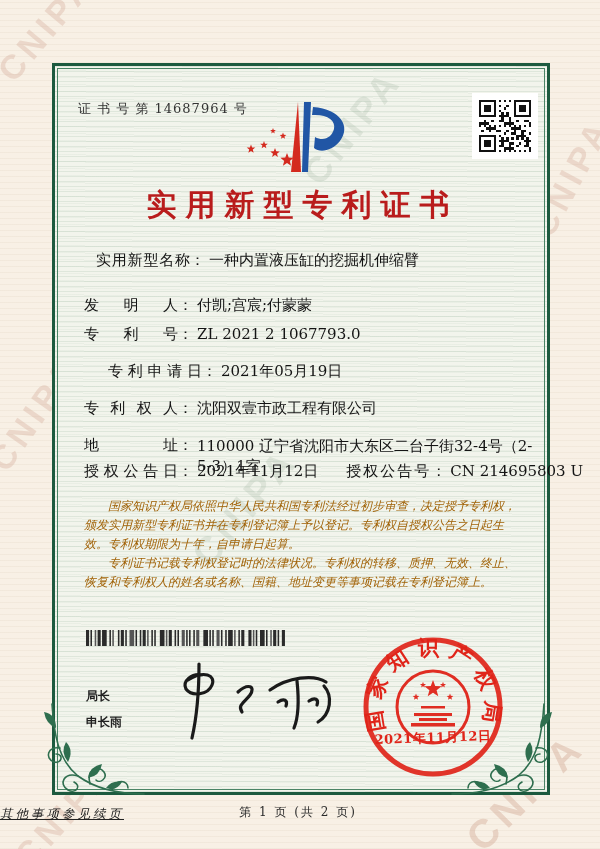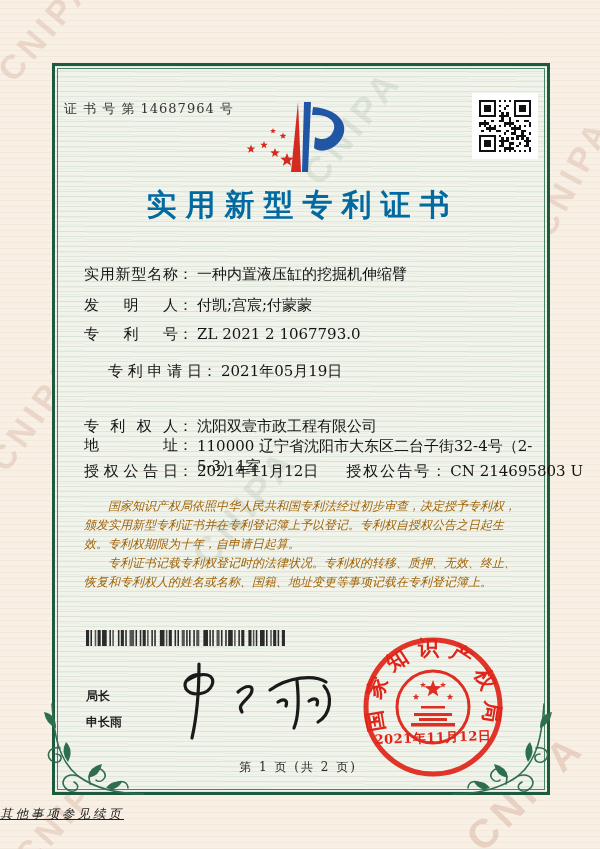--- a/index.html
+++ b/index.html
@@ -21,31 +21,31 @@
     background-color:#f2f4ec;
     background-image:
       repeating-linear-gradient(0deg, rgba(120,160,130,0.16) 0 1px, rgba(0,0,0,0) 1px 5px),
       repeating-linear-gradient(1.2deg, rgba(120,160,130,0.07) 0 1px, rgba(0,0,0,0) 1px 7px);
   }
   .frame-inner{
     position:absolute;left:2px;top:2px;right:2px;bottom:2px;
     border:1px solid #4a8465;
   }
   .cert-number{
-    position:absolute;left:64px;top:100px;font-size:13px;color:#333;
+    position:absolute;left:78px;top:100px;font-size:13px;color:#333;
     letter-spacing:1px;
   }
   .logo{position:absolute;left:235px;top:94px;width:130px;height:96px;}
   .qr-panel{
     position:absolute;left:472px;top:93px;width:66px;height:66px;background:#ffffff;
     display:flex;align-items:center;justify-content:center;
   }
   .title{
     position:absolute;left:52px;top:185px;width:492px;text-align:center;
-    font-size:30px;font-weight:700;letter-spacing:9px;color:#0369a1;text-indent:9px;
+    font-size:30px;font-weight:700;letter-spacing:9px;color:#b91c1c;text-indent:9px;
   }
   .frow{
     position:absolute;left:84px;width:440px;font-size:15px;color:#141414;
     white-space:nowrap;
   }
   .f-label{
     display:inline-block;width:94px;text-align:justify;text-align-last:justify;
     vertical-align:top;
   }
   .f-colon{display:inline-block;vertical-align:top;}
@@ -65,21 +65,21 @@
     font-size:12px;font-weight:700;color:#222;line-height:26px;
   }
   .sig{position:absolute;left:158px;top:660px;width:185px;height:88px;}
   .seal{position:absolute;left:360px;top:634px;width:146px;height:146px;z-index:5;}
   .seal-date{
     position:absolute;left:356px;top:729px;width:154px;text-align:center;z-index:6;
     color:#e02419;font-size:13px;font-weight:700;letter-spacing:0.5px;
     transform:rotate(-2deg);
   }
   .page-indicator{
-    position:absolute;left:52px;top:759px;width:492px;text-align:center;
+    position:absolute;left:52px;top:804px;width:492px;text-align:center;
     font-size:12px;color:#2a2a2a;letter-spacing:2px;
   }
   .continuation{
     position:absolute;left:0;top:806px;width:600px;text-align:left;
     font-size:12.5px;color:#222;font-style:italic;letter-spacing:3px;text-decoration:underline;
   }
   .orn{position:absolute;width:104px;height:100px;z-index:3;}
   .orn-left{left:42px;top:700px;}
   .orn-right{left:450px;top:700px;transform:scaleX(-1);}
 </style>
@@ -260,33 +260,33 @@
       <rect x="15" y="1" width="5" height="5" fill="#fff"></rect>
       <rect x="16" y="2" width="3" height="3" fill="#111"></rect>
       <rect x="0" y="14" width="7" height="7" fill="#111"></rect>
       <rect x="1" y="15" width="5" height="5" fill="#fff"></rect>
       <rect x="2" y="16" width="3" height="3" fill="#111"></rect>
     </svg>
 </div>
 
 <div class="title">实用新型专利证书</div>
 
-<div class="frow" style="top:265px;">
+<div class="frow" style="top:251px;margin-left:12px;">
   <span class="f-label">实用新型名称</span><span class="f-colon">：</span><span class="f-value">一种内置液压缸的挖掘机伸缩臂</span>
 </div>
 <div class="frow" style="top:296px;">
   <span class="f-label">发明人</span><span class="f-colon">：</span><span class="f-value">付凯;宫宸;付蒙蒙</span>
 </div>
 <div class="frow" style="top:325px;text-decoration:underline;">
   <span class="f-label">专利号</span><span class="f-colon">：</span><span class="f-value">ZL 2021 2 1067793.0</span>
 </div>
 <div class="frow" style="top:362px;margin-left:24px;">
   <span class="f-label">专利申请日</span><span class="f-colon">：</span><span class="f-value">2021年05月19日</span>
 </div>
-<div class="frow" style="top:417px;">
+<div class="frow" style="top:399px;">
   <span class="f-label">专利权人</span><span class="f-colon">：</span><span class="f-value">沈阳双壹市政工程有限公司</span>
 </div>
 <div class="frow" style="top:436px;">
   <span class="f-label">地址</span><span class="f-colon">：</span><span class="f-value f-value-wrap">110000 辽宁省沈阳市大东区二台子街32-4号（2-5-3）1室</span>
 </div>
 <div class="frow" style="top:462px;">
   <span class="f-label">授权公告日</span><span class="f-colon">：</span><span class="f-value">2021年11月12日</span><span class="pair2"><span class="lbl2">授权公告号</span><span>：</span><span class="f-value">CN 214695803 U</span></span>
 </div>
 
 <div class="paras">

